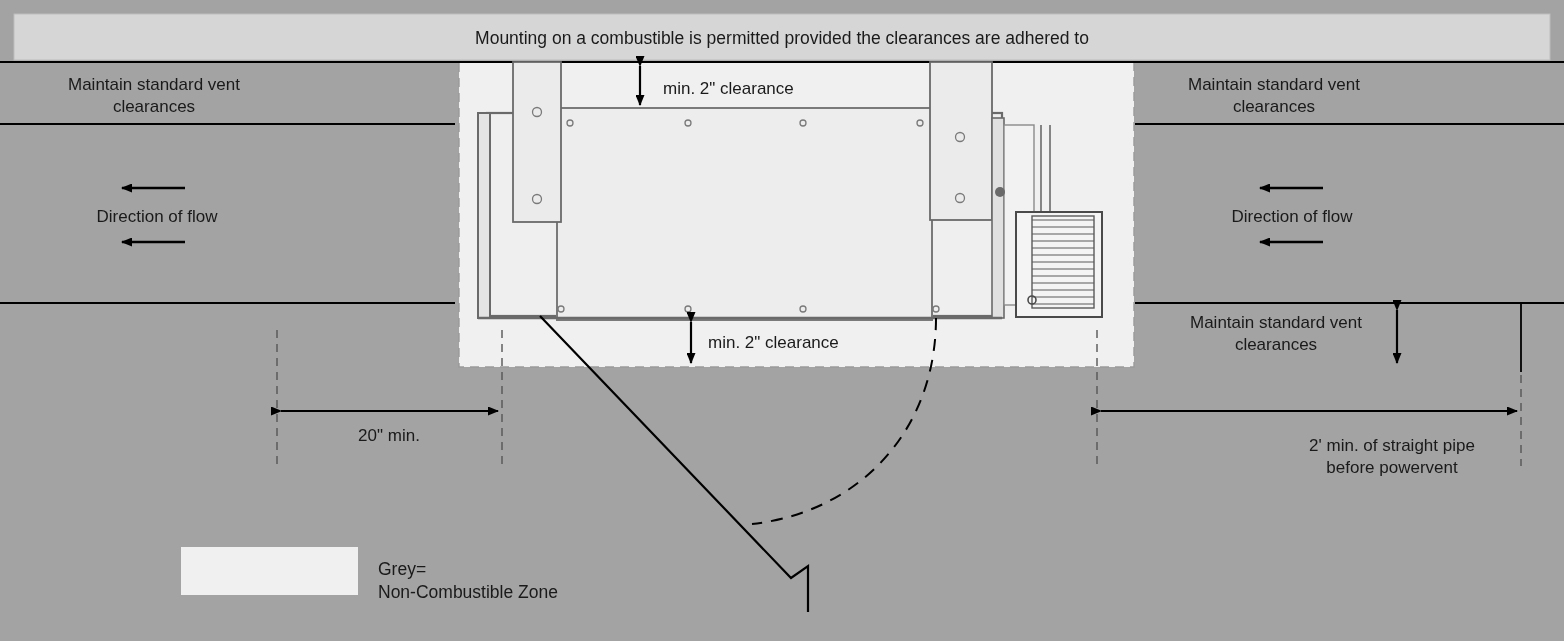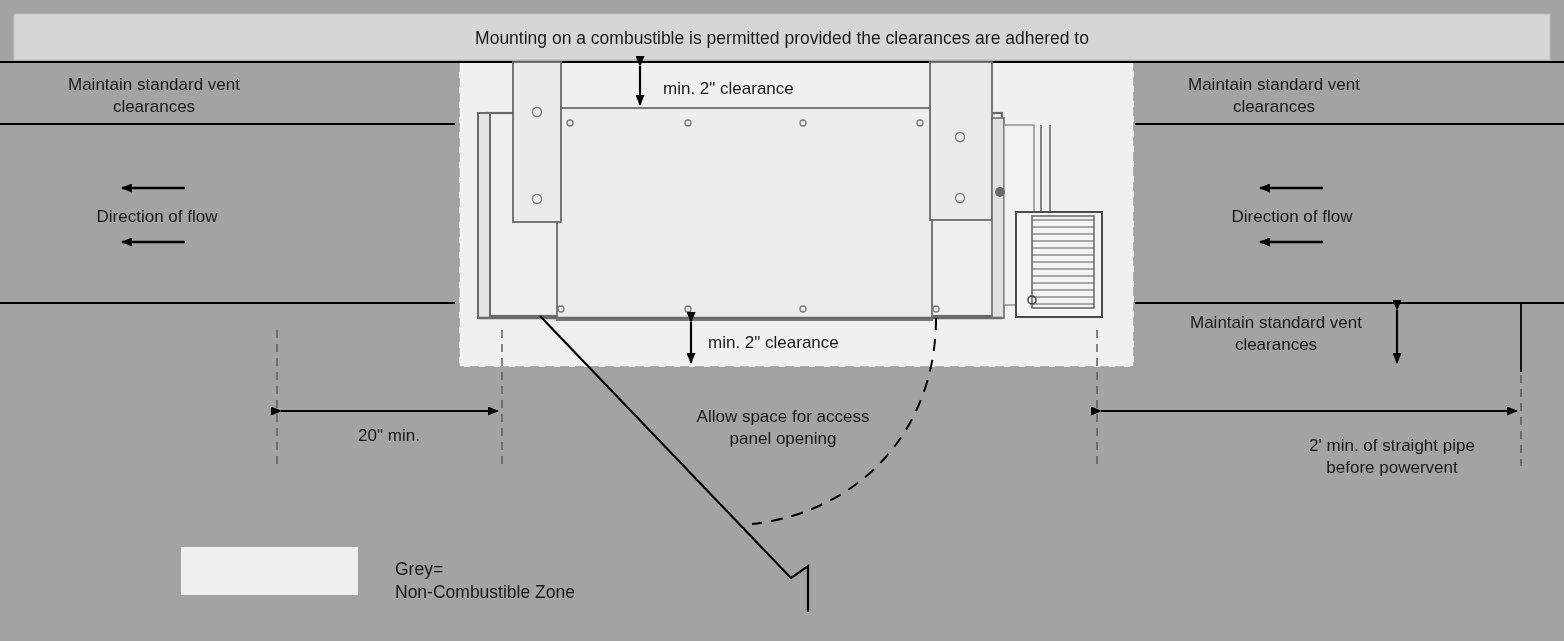--- a/index.html
+++ b/index.html
@@ -32,21 +32,20 @@
     color: #1a1a1a;
     white-space: pre-line;
   }
   .banner-text {
     font-size: 17.5px;
     color: #1a1a1a;
   }
   .legend-text {
     text-align: left;
     font-size: 17.5px;
-    margin-left: 17px;
   }
 </style>
 </head>
 <body>
 
 <div id="stage">
 
   <svg width="1564" height="641" viewBox="0 0 1564 641">
     <defs>
       <marker id="ar" markerWidth="11" markerHeight="9" refX="10" refY="4.5" orient="auto" markerUnits="userSpaceOnUse">
@@ -179,22 +178,20 @@
 
   <div class="lbl" style="left:33px; top:206px; width:248px;">Direction of flow</div>
 
   <div class="lbl" style="left:1168px; top:206px; width:248px;">Direction of flow</div>
 
   <div class="lbl" style="left:708px; top:332px; width:260px; text-align:left;">min. 2" clearance</div>
 
   <div class="lbl" style="left:1152px; top:312px; width:248px;">Maintain standard vent
 clearances</div>
 
-  <div class="lbl" style="left:658px; top:406px; width:250px;">Allow space for access
-panel opening</div>
 
   <div class="lbl" style="left:270px; top:425px; width:238px;">20" min.</div>
 
   <div class="lbl" style="left:1218px; top:435px; width:348px;">2' min. of straight pipe
 before powervent</div>
 
   <div class="lbl legend-text" style="left:378px; top:558px; width:330px;">Grey=
 Non-Combustible Zone</div>
 
 </div>

